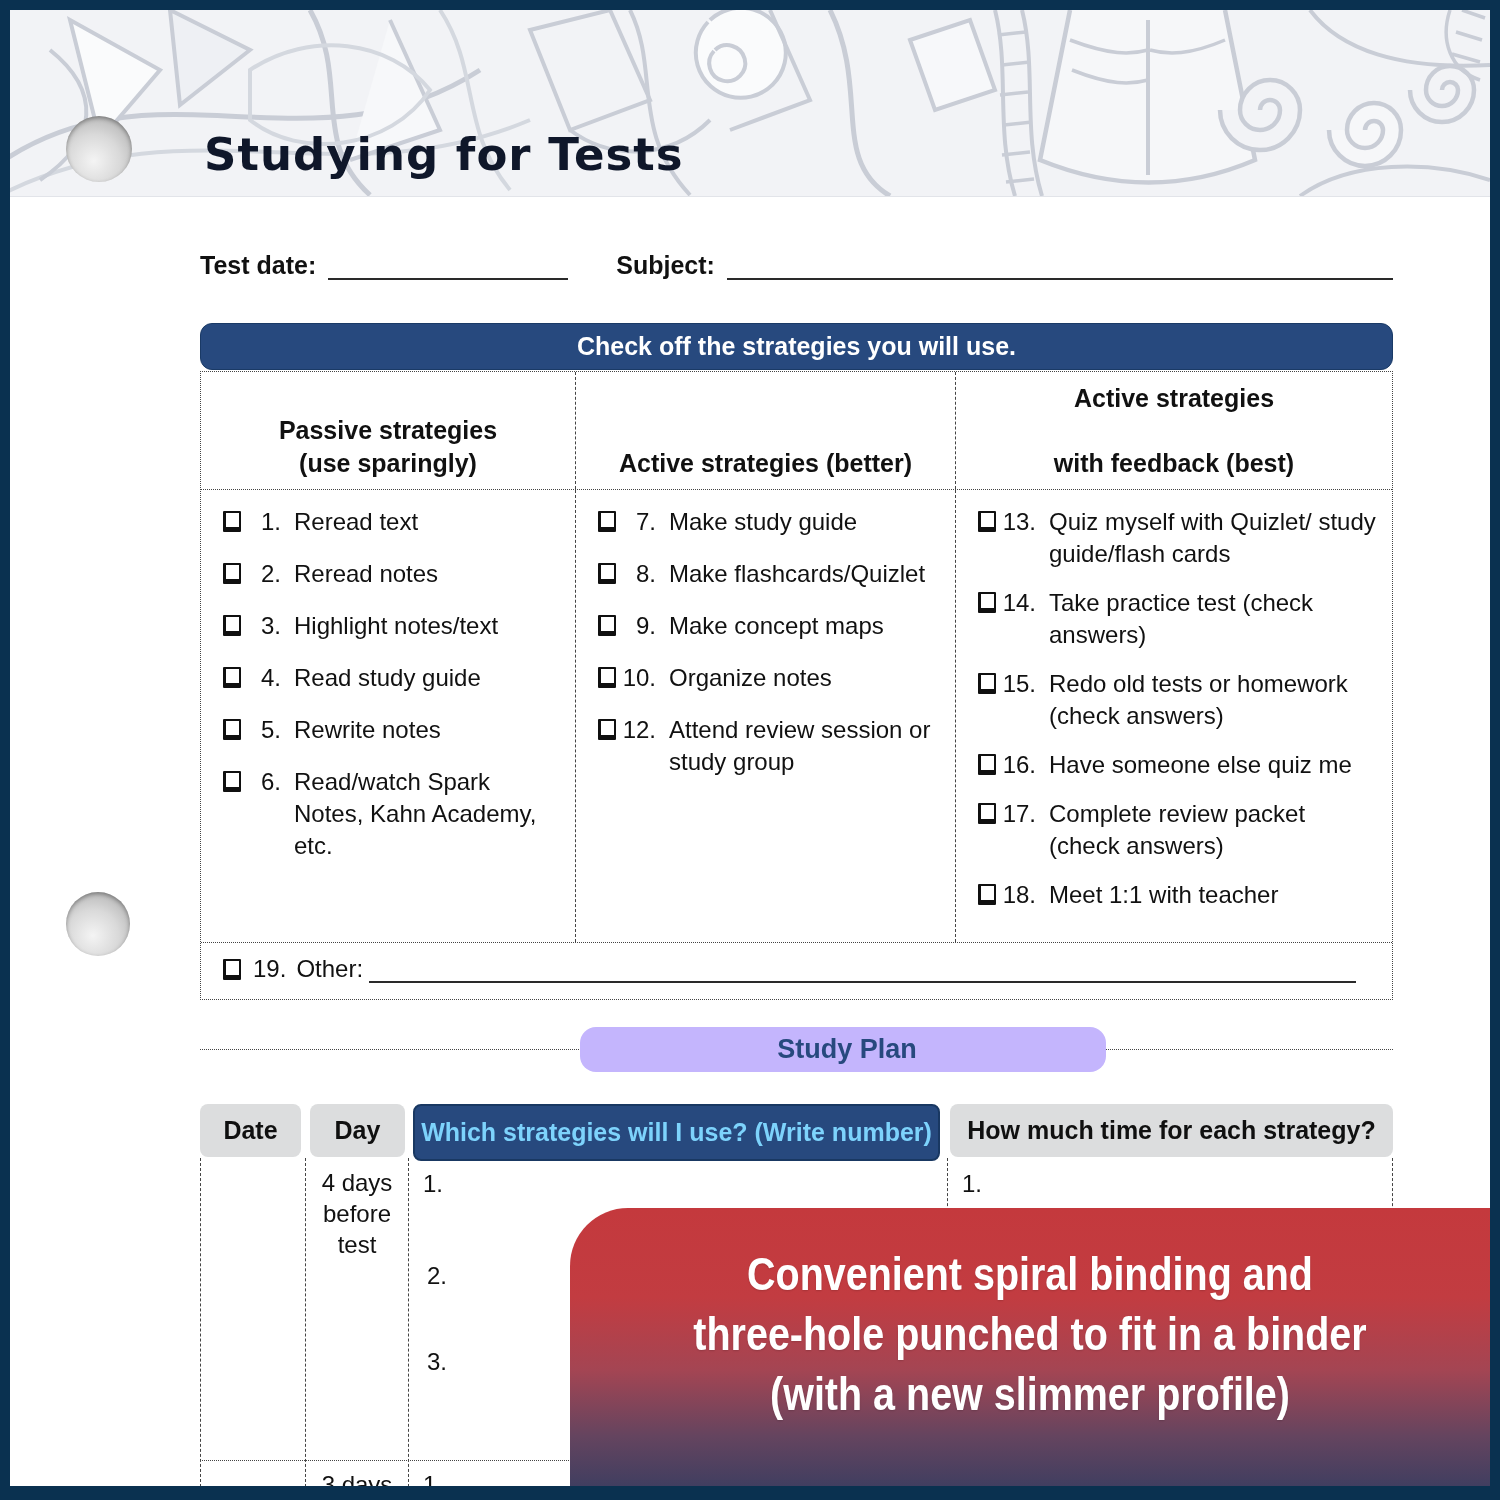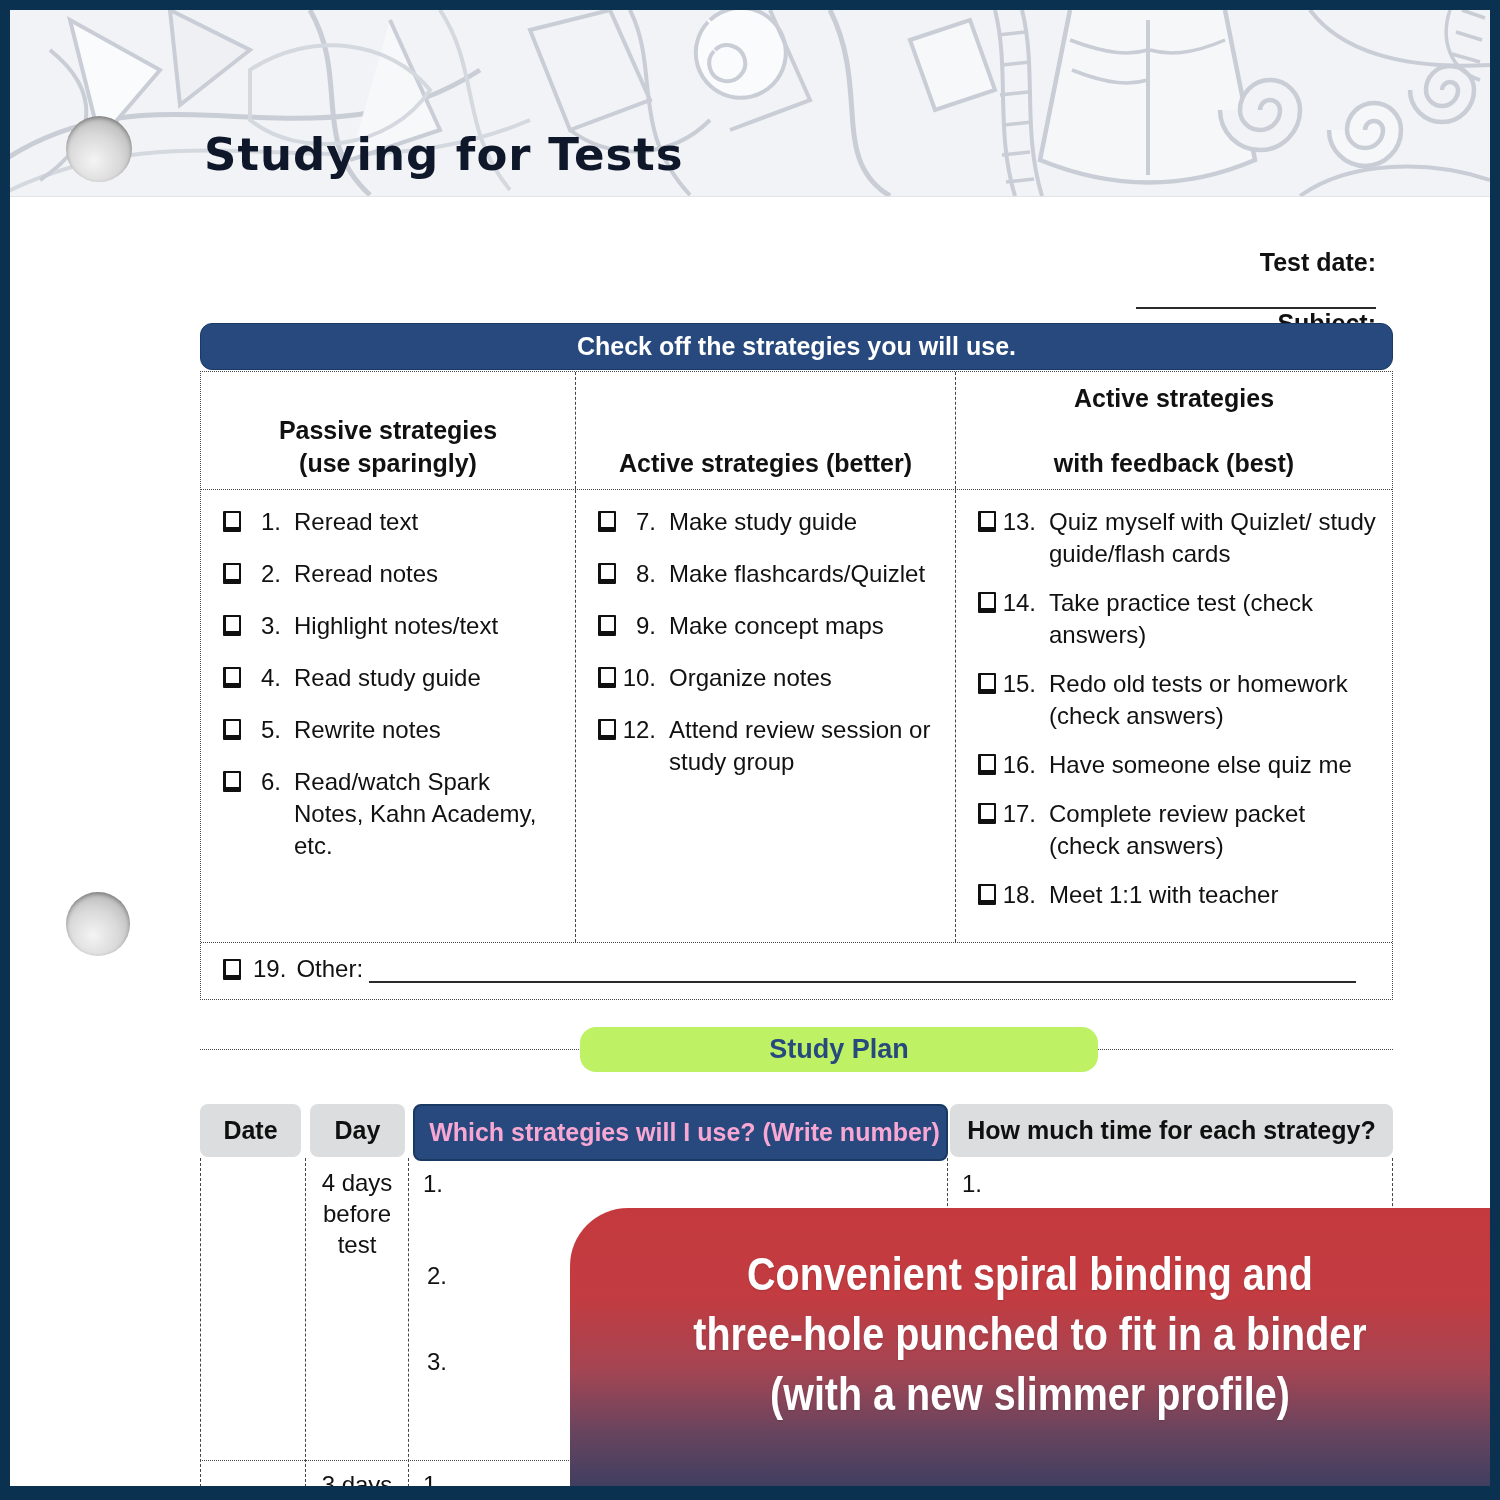--- a/index.html
+++ b/index.html
@@ -16,21 +16,21 @@
   .page-title{position:absolute;left:204px;top:128px;font-size:45px;font-weight:bold;
               letter-spacing:1px;color:#0f172a;z-index:3;
               font-family:"DejaVu Sans","Liberation Sans",sans-serif;}
   
   .hole{position:absolute;border-radius:50%;z-index:4;
         background:radial-gradient(circle at 42% 68%, #f4f4f4 0%, #d9d9d9 45%, #b9b9b9 78%, #8f8f8f 96%);
         box-shadow:inset 0 2px 4px rgba(0,0,0,.35);}
   .hole1{left:66px;top:116px;width:66px;height:66px;}
   .hole2{left:66px;top:892px;width:64px;height:64px;}
   
-  .field-row{position:absolute;left:183px;top:248px;width:1193px;display:flex;align-items:flex-end;z-index:2;flex-direction:column;}
+  .field-row{position:absolute;left:200px;top:248px;width:1193px;display:flex;align-items:flex-end;z-index:2;}
   .field-label{font-size:25px;font-weight:bold;white-space:nowrap;}
   .wline{border-bottom:2px solid #2a2a2a;height:30px;}
   .wline.date{width:240px;margin-left:12px;}
   .gap{width:48px;}
   .wline.subject{flex:1;margin-left:12px;}
   
   .strategies{position:absolute;left:200px;top:323px;width:1193px;z-index:2;}
   .blue-bar{height:45px;background:#27497e;border:1px solid #1a3a66;border-radius:12px;
             display:flex;align-items:center;justify-content:center;
             color:#fff;font-size:25px;font-weight:bold;}
@@ -51,29 +51,29 @@
   .col1 .itext{max-width:282px;}
   .col2 .itext{max-width:300px;}
   .col3 .itext{max-width:368px;}
   .other-row{display:flex;align-items:flex-end;padding:12px 20px 16px 22px;font-size:24px;}
   .other-row .cb{margin-top:4px;align-self:flex-start;}
   .other-num{padding:0 10px 0 12px;}
   .other-label{padding-right:6px;}
   .other-line{flex:1;border-bottom:2px solid #2a2a2a;height:24px;margin-right:16px;}
   
   .sp-divider{position:absolute;left:200px;top:1049px;width:1193px;border-top:1.5px dotted #444;z-index:2;}
-  .sp-pill{position:absolute;left:580px;top:1027px;width:518px;height:45px;background:#bef264;
+  .sp-pill{position:absolute;left:580px;top:1027px;width:518px;height:45px;background:#c4b5fd;
            border-radius:16px;display:flex;align-items:center;justify-content:center;
-           color:#27497e;font-size:27px;font-weight:bold;z-index:3;}
+           color:#27497e;font-size:27px;font-weight:bold;z-index:3;padding-left:8px;}
   
   .sp-head{position:absolute;top:1104px;height:53px;border-radius:8px;
            display:flex;align-items:center;justify-content:center;
            font-size:25px;font-weight:bold;z-index:2;}
   .pill-gray{background:#dcddde;color:#101010;}
-  .pill-blue{background:#27497e;color:#f9a8d4;border:2px solid #193862;padding-left:8px;}
+  .pill-blue{background:#27497e;color:#7dd3fc;border:2px solid #193862;}
   .sp-date{left:200px;width:101px;}
   .sp-day{left:310px;width:95px;}
   .sp-strat{left:413px;width:523px;}
   .sp-time{left:950px;width:443px;}
   .dashv{position:absolute;top:1158px;bottom:13px;border-left:1px dashed #444;z-index:2;}
   .rowdiv{position:absolute;left:200px;width:1193px;top:1460px;border-top:1.5px dotted #444;z-index:2;}
   .sp-text{position:absolute;font-size:24px;line-height:31px;z-index:2;}
   .day-cell{left:306px;width:102px;text-align:center;}
   
   .banner{position:absolute;left:570px;top:1208px;width:920px;height:279px;z-index:40;

